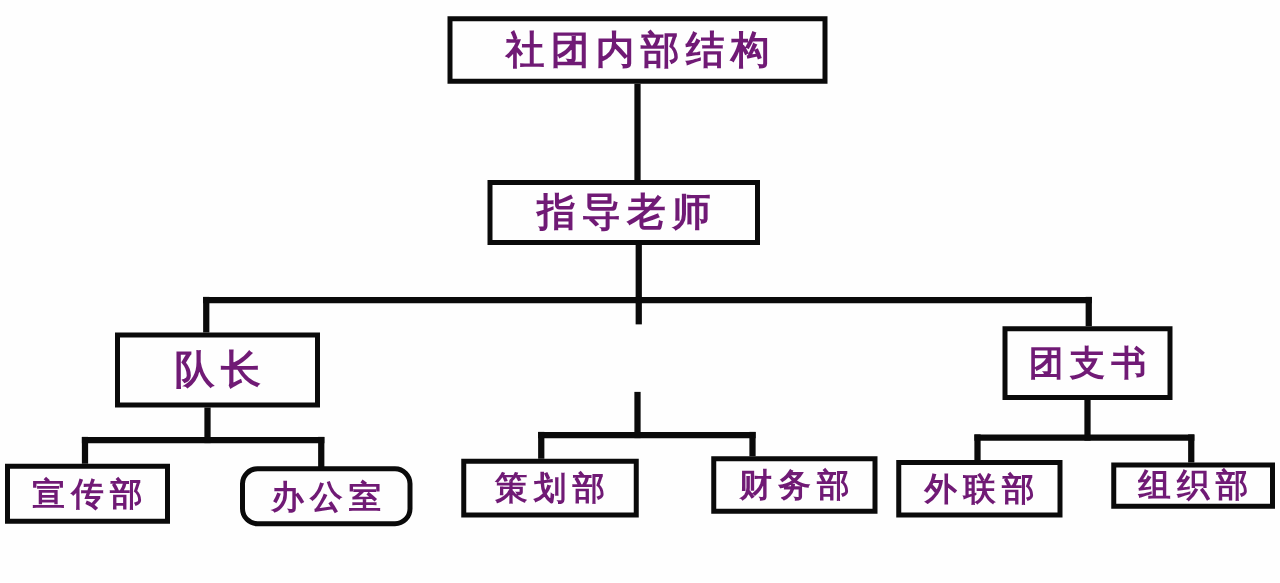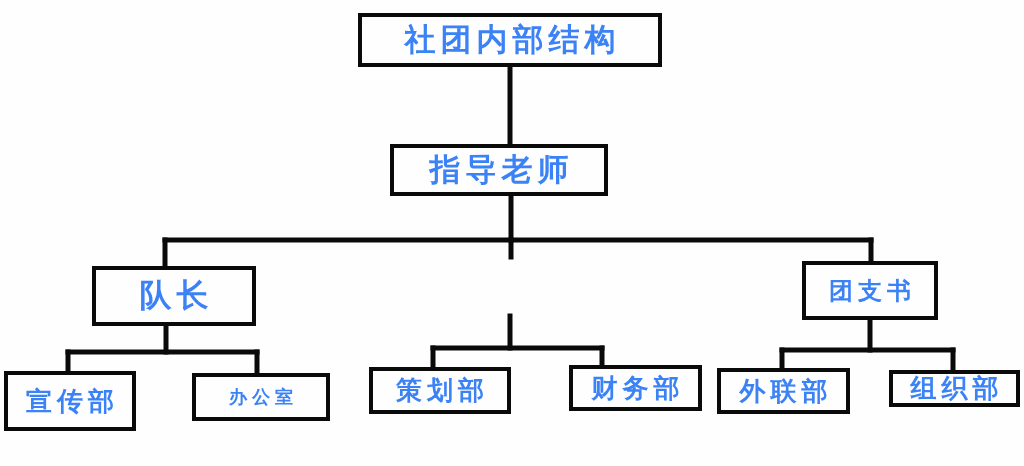--- a/index.html
+++ b/index.html
@@ -23,37 +23,37 @@
     height: 466px;
   }
   .node {
     position: absolute;
     box-sizing: border-box;
     border: 4px solid #0a0a0a;
     background: #fefefe;
     display: flex;
     align-items: center;
     justify-content: center;
-    color: #3b82f6;
+    color: #701a75;
     font-weight: 600;
     white-space: nowrap;
     letter-spacing: 5px;
     text-indent: 5px; 
   }
   
   .n-root        { left: 358px; top: 13px;  width: 304px; height: 54px; font-size: 31px; }
   
   .n-teacher     { left: 390px; top: 144px; width: 218px; height: 52px; font-size: 31px; }
   
   .n-captain     { left: 92px;  top: 266px; width: 164px; height: 60px; font-size: 32px; }
   .n-vice        { left: 434px; top: 257px; width: 153px; height: 59px; font-size: 28px; }
-  .n-secretary   { left: 802px; top: 261px; width: 136px; height: 59px; font-size: 24px; }
+  .n-secretary   { left: 802px; top: 261px; width: 136px; height: 59px; font-size: 28px; }
   
-  .n-publicity   { left: 4px;   top: 371px; width: 132px; height: 60px; font-size: 26px; }
-  .n-office      { left: 192px; top: 373px; width: 138px; height: 48px; font-size: 18px; }
+  .n-publicity   { left: 4px;   top: 371px; width: 132px; height: 48px; font-size: 26px; }
+  .n-office      { left: 192px; top: 373px; width: 138px; height: 48px; font-size: 26px; border-radius: 14px; }
   .n-planning    { left: 369px; top: 367px; width: 142px; height: 47px; font-size: 26px; }
   .n-finance     { left: 569px; top: 365px; width: 133px; height: 46px; font-size: 26px; }
   .n-outreach    { left: 717px; top: 368px; width: 133px; height: 46px; font-size: 26px; }
   .n-organization{ left: 889px; top: 370px; width: 131px; height: 37px; font-size: 26px; text-align: center; }
 </style>
 </head>
 <body>
 
 <div class="canvas">
 

